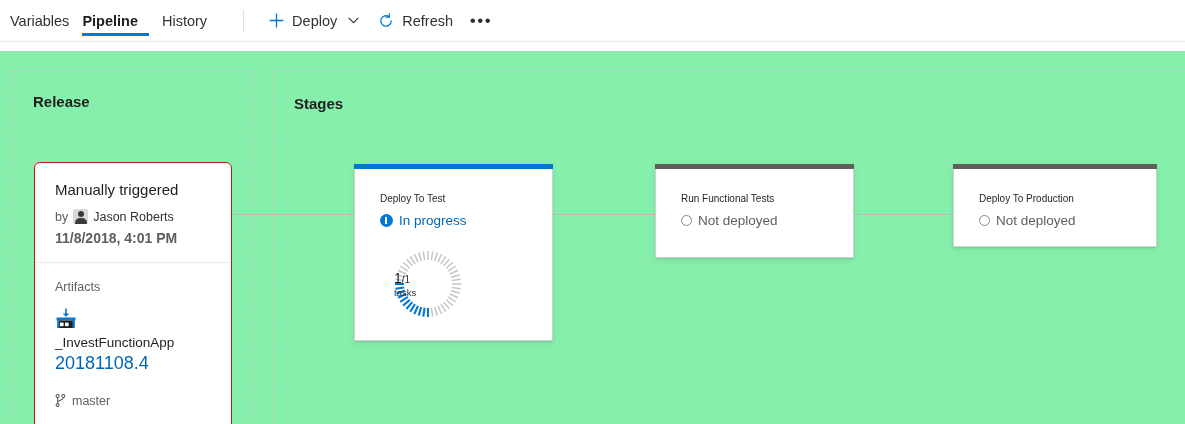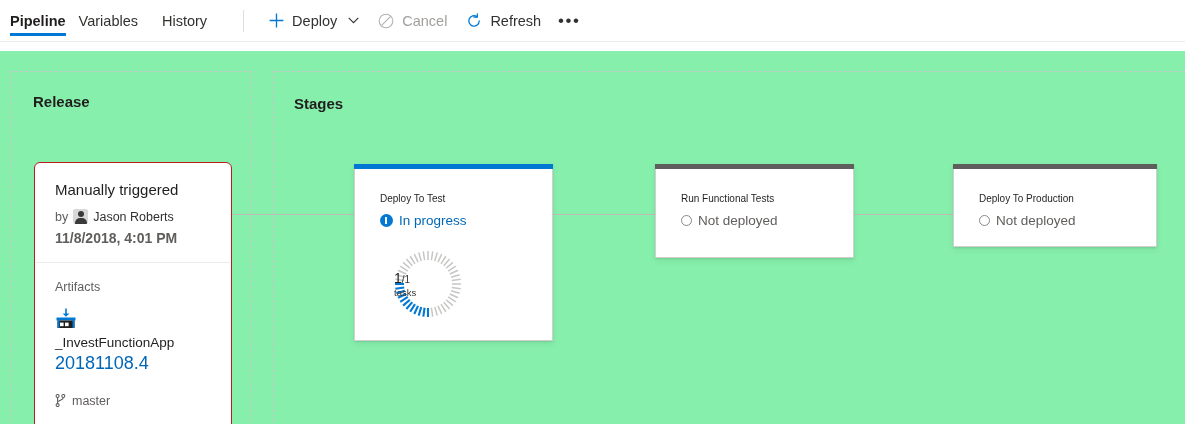--- a/index.html
+++ b/index.html
@@ -306,25 +306,25 @@
     margin-top: 3px;
     line-height: 1;
   }
 </style>
 </head>
 <body>
 
 <div id="commandbar">
 
   <div class="pivot-group">
+    <div class="pivot">
+      <span>Variables</span>
+    </div>
     <div class="pivot selected">
       <span>Pipeline</span>
-    </div>
-    <div class="pivot">
-      <span>Variables</span>
     </div>
     <div class="pivot">
       <span>History</span>
     </div>
   </div>
 
   <div class="cmd-sep"></div>
 
   <div class="cmd-btn">
     <span class="cmd-ico">
@@ -333,29 +333,20 @@
       </svg>
     </span>
     <span>Deploy</span>
     <span class="chev">
       <svg width="11" height="7" viewBox="0 0 11 7" aria-hidden="true">
         <path d="M0.7 0.8 L5.5 5.6 L10.3 0.8" stroke="#323130" stroke-width="1.1" fill="none"></path>
       </svg>
     </span>
   </div>
 
-  <div class="cmd-btn disabled">
-    <span class="cmd-ico">
-      <svg width="16" height="16" viewBox="0 0 16 16" aria-hidden="true">
-        <circle cx="8" cy="8" r="6.8" stroke="#b5b3b1" stroke-width="1.1" fill="none"></circle>
-        <path d="M3.3 12.7 L12.7 3.3" stroke="#b5b3b1" stroke-width="1.1"></path>
-      </svg>
-    </span>
-    <span>Cancel</span>
-  </div>
 
   <div class="cmd-btn">
     <span class="cmd-ico">
       <svg width="16" height="16" viewBox="0 0 16 16" aria-hidden="true">
         <path d="M13.2 8 A5.2 5.2 0 1 1 11.0 3.7" stroke="#0078d4" stroke-width="1.3" fill="none" stroke-linecap="round"></path>
         <path d="M11.3 0.9 L11.3 4.2 L8.0 4.2" stroke="#0078d4" stroke-width="1.3" fill="none" stroke-linecap="round" stroke-linejoin="round"></path>
       </svg>
     </span>
     <span>Refresh</span>
   </div>

